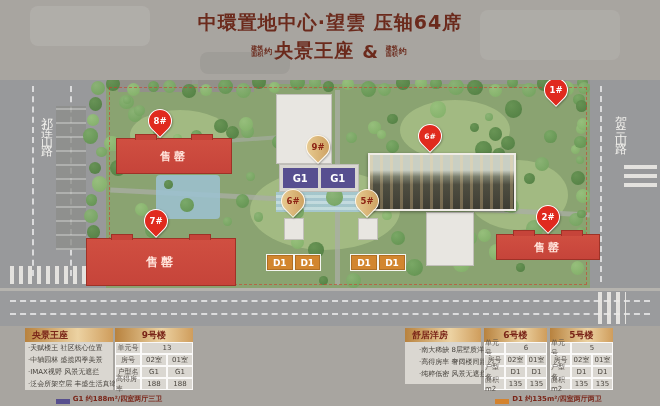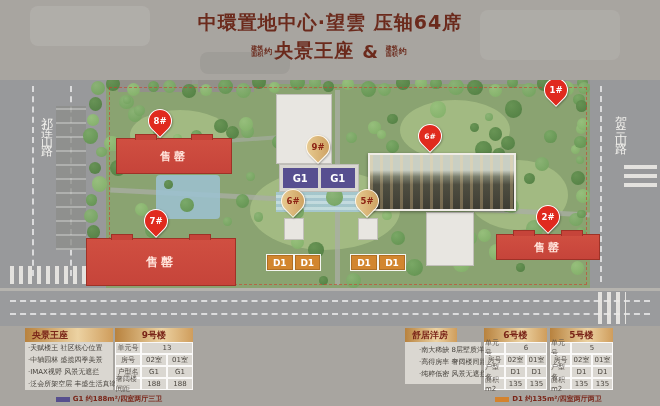--- a/index.html
+++ b/index.html
@@ -82,21 +82,21 @@
     background:linear-gradient(90deg,#b8823e,#ecd2a2 60%,#cf9d5c);}
   .hdr-left{justify-content:flex-start;padding-left:7px;box-sizing:border-box;}
   .hdr-center{justify-content:center;}
   .pbody{position:absolute;background:rgba(232,229,223,.78);}
   .bullets{position:absolute;font-size:7px;color:#45413b;line-height:12px;white-space:nowrap;}
   .minitable{position:absolute;display:grid;background:rgba(232,229,223,.78);}
   .mt-cell{border:1px solid rgba(255,255,255,.85);display:flex;align-items:center;
     justify-content:center;font-size:7px;color:#4a453e;box-sizing:border-box;}
   .mt-label{color:#56514b;}
   .span2{grid-column:2/4;}
-  .legend{position:absolute;display:flex;justify-content:center;align-items:center;gap:3px;}
+  .legend{position:absolute;display:flex;justify-content:center;align-items:flex-end;gap:3px;}
   .swatch{width:14px;height:5px;display:inline-block;}
   .legend-text{font-size:7px;font-weight:bold;color:#7a2518;}
 </style>
 </head>
 <body>
 
 <div class="stage">
 
   <div>
     <div class="blotch" style="left:30px;top:6px;width:120px;height:40px;background:rgba(255,255,255,.10)"></div>
@@ -360,32 +360,32 @@
     </div>
     <div class="minitable" style="left:115px;top:342px;width:78px;grid-template-columns:26px 26px 26px;grid-auto-rows:12px">
       <span class="mt-cell mt-label">单元号</span>
       <span class="mt-cell span2">13</span>
       <span class="mt-cell mt-label">房号</span>
       <span class="mt-cell">02室</span>
       <span class="mt-cell">01室</span>
       <span class="mt-cell mt-label">户型名</span>
       <span class="mt-cell">G1</span>
       <span class="mt-cell">G1</span>
-      <span class="mt-cell mt-label">奢阔楼间距</span>
+      <span class="mt-cell mt-label">高得房率</span>
       <span class="mt-cell">188</span>
       <span class="mt-cell">188</span>
     </div>
     <div class="legend" style="left:25px;top:394px;width:168px">
       <span class="swatch" style="background:#574f8e"></span>
       <span class="legend-text">G1 约188m²/四室两厅三卫</span>
     </div>
   </div>
 
   <div>
-    <div class="hdr hdr-left" style="left:405px;top:328px;width:52px">
+    <div class="hdr hdr-left" style="left:405px;top:328px;width:76px">
       <span>舒居洋房</span>
     </div>
     <div class="pbody" style="left:405px;top:342px;width:76px;height:42px"></div>
     <div class="bullets" style="left:419px;top:344px;width:74px">
       <div>·南大稀缺 8层墅质洋房</div>
       <div>·高得房率 奢阔楼间距</div>
       <div>·纯粹低密 风景无遮拦</div>
     </div>
 
     <div class="hdr hdr-center" style="left:484px;top:328px;width:63px">

